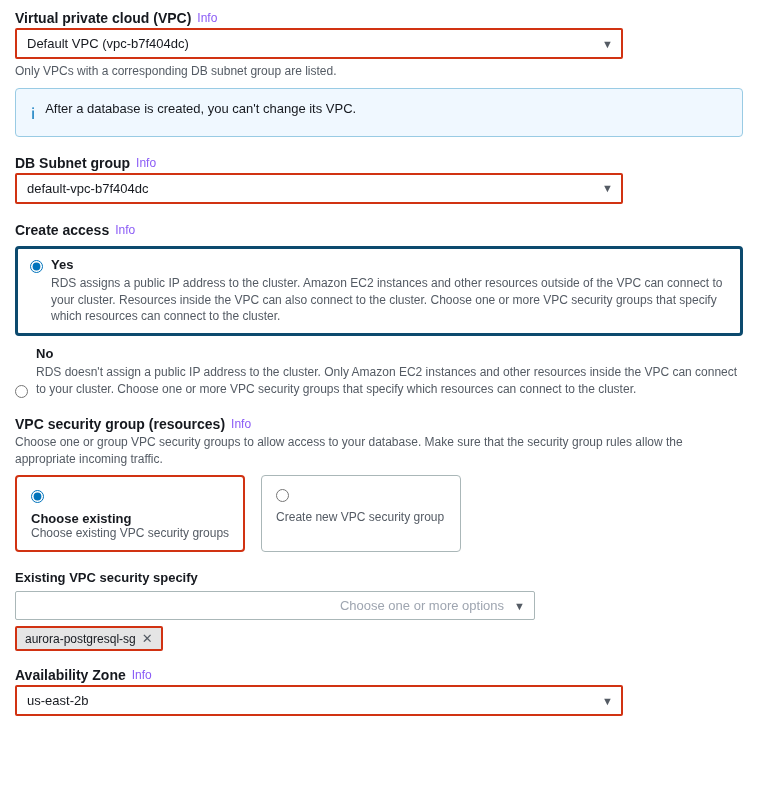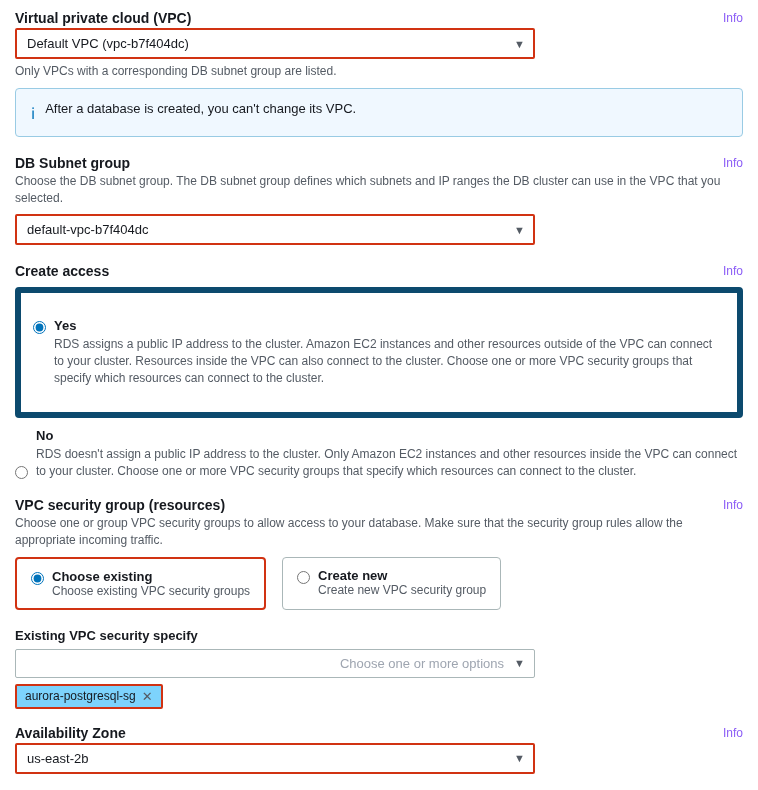--- a/index.html
+++ b/index.html
@@ -13,40 +13,39 @@
     }
     .section { margin-bottom: 18px; }
     .section-title {
       font-size: 14px;
       font-weight: 600;
       color: #16191f;
       margin-bottom: 2px;
       display: flex;
       align-items: center;
       gap: 6px;
-      justify-content: space-between;
     }
     .info-link {
       color: #8b5cf6;
       font-size: 12px;
       cursor: pointer;
       font-weight: normal;
     }
     .section-desc {
       font-size: 12px;
       color: #545b64;
       margin-bottom: 8px;
       line-height: 1.4;
     }
     .select-wrapper {
       position: relative;
       display: inline-block;
       width: 320px;
     }
-    .select-wrapper.wide { width: 520px; }
+    .select-wrapper.wide { width: 608px; }
     .select-box {
       width: 100%;
       padding: 6px 30px 6px 10px;
       border: 1px solid #aab7b8;
       border-radius: 2px;
       background: #fff;
       font-size: 13px;
       color: #16191f;
       appearance: none;
       cursor: pointer;
@@ -103,20 +102,21 @@
     }
     .vpc-option-box {
       border: 2px solid #d13212;
       border-radius: 4px;
       padding: 10px 14px;
       display: flex;
       align-items: flex-start;
       gap: 8px;
       cursor: pointer;
       min-width: 200px;
+      flex-direction: column;
     }
     .vpc-option-box.plain {
       border: 1px solid #aab7b8;
       border-radius: 4px;
       padding: 10px 14px;
       display: flex;
       align-items: flex-start;
       gap: 8px;
       cursor: pointer;
       min-width: 200px;
@@ -139,21 +139,21 @@
     }
     .tag {
       border: 2px solid #d13212;
       border-radius: 2px;
       padding: 3px 8px;
       display: inline-flex;
       align-items: center;
       gap: 6px;
       font-size: 12px;
       color: #16191f;
-      background: #7dd3fc;
+      background: #e5e5e5;
     }
     .tag-remove {
       cursor: pointer;
       color: #545b64;
       font-size: 13px;
     }
     .select-placeholder {
       color: #9ea5b0;
       text-align: right;
     }
@@ -179,37 +179,36 @@
     <span class="info-banner-icon">ℹ</span>
     <span class="info-banner-text">After a database is created, you can't change its VPC.</span>
   </div>
 </div>
 
 <div class="section">
   <div class="section-title">
     <span>DB Subnet group</span>
     <span class="info-link">Info</span>
   </div>
-  <div class="section-desc">Choose the DB subnet group. The DB subnet group defines which subnets and IP ranges the DB cluster can use in the VPC that you selected.</div>
   <div class="select-wrapper wide">
     <select class="select-box highlighted">
       <option>default-vpc-b7f404dc</option>
     </select>
     <span class="select-arrow">▼</span>
   </div>
 </div>
 
 <div class="section">
   <div class="section-title">
     <span>Create access</span>
     <span class="info-link">Info</span>
   </div>
   <div class="radio-group">
 
-    <div style="border:6px solid #0c4a6e; border-radius:4px; padding:25px 12px; margin-bottom:10px; display:flex; align-items:flex-start; gap:8px;justify-content:center;">
+    <div style="border:3px solid #0c4a6e; border-radius:4px; padding:8px 12px; margin-bottom:10px; display:flex; align-items:flex-start; gap:8px;justify-content:center;">
       <input type="radio" name="public_access" id="pa_yes" checked="" style="margin-top: 3px; accent-color: rgb(0, 115, 187);">
       <div>
         <label for="pa_yes" class="radio-label">Yes</label>
         <div class="radio-desc">RDS assigns a public IP address to the cluster. Amazon EC2 instances and other resources outside of the VPC can connect to your cluster. Resources inside the VPC can also connect to the cluster. Choose one or more VPC security groups that specify which resources can connect to the cluster.</div>
       </div>
     </div>
 
     <div style="display:flex; align-items:flex-end; gap:8px; margin-bottom:6px;">
       <input type="radio" name="public_access" id="pa_no" style="margin-top: 3px; accent-color: rgb(0, 115, 187);">
       <div>
@@ -232,21 +231,20 @@
       <input type="radio" name="vpc_sg" id="sg_existing" checked="" style="margin-top: 3px; accent-color: rgb(0, 115, 187);">
       <div>
         <div class="option-label">Choose existing</div>
         <div class="option-sub">Choose existing VPC security groups</div>
       </div>
     </div>
 
     <div class="vpc-option-box plain">
       <input type="radio" name="vpc_sg" id="sg_new" style="margin-top: 3px; accent-color: rgb(0, 115, 187);">
       <div>
-        <div class="option-label">Create new</div>
         <div class="option-sub">Create new VPC security group</div>
       </div>
     </div>
   </div>
 </div>
 
 <div class="existing-groups-section">
   <div class="section-title" style="font-weight:600; font-size:13px; margin-bottom:6px;">
     <span>Existing VPC security specify</span>
   </div>

